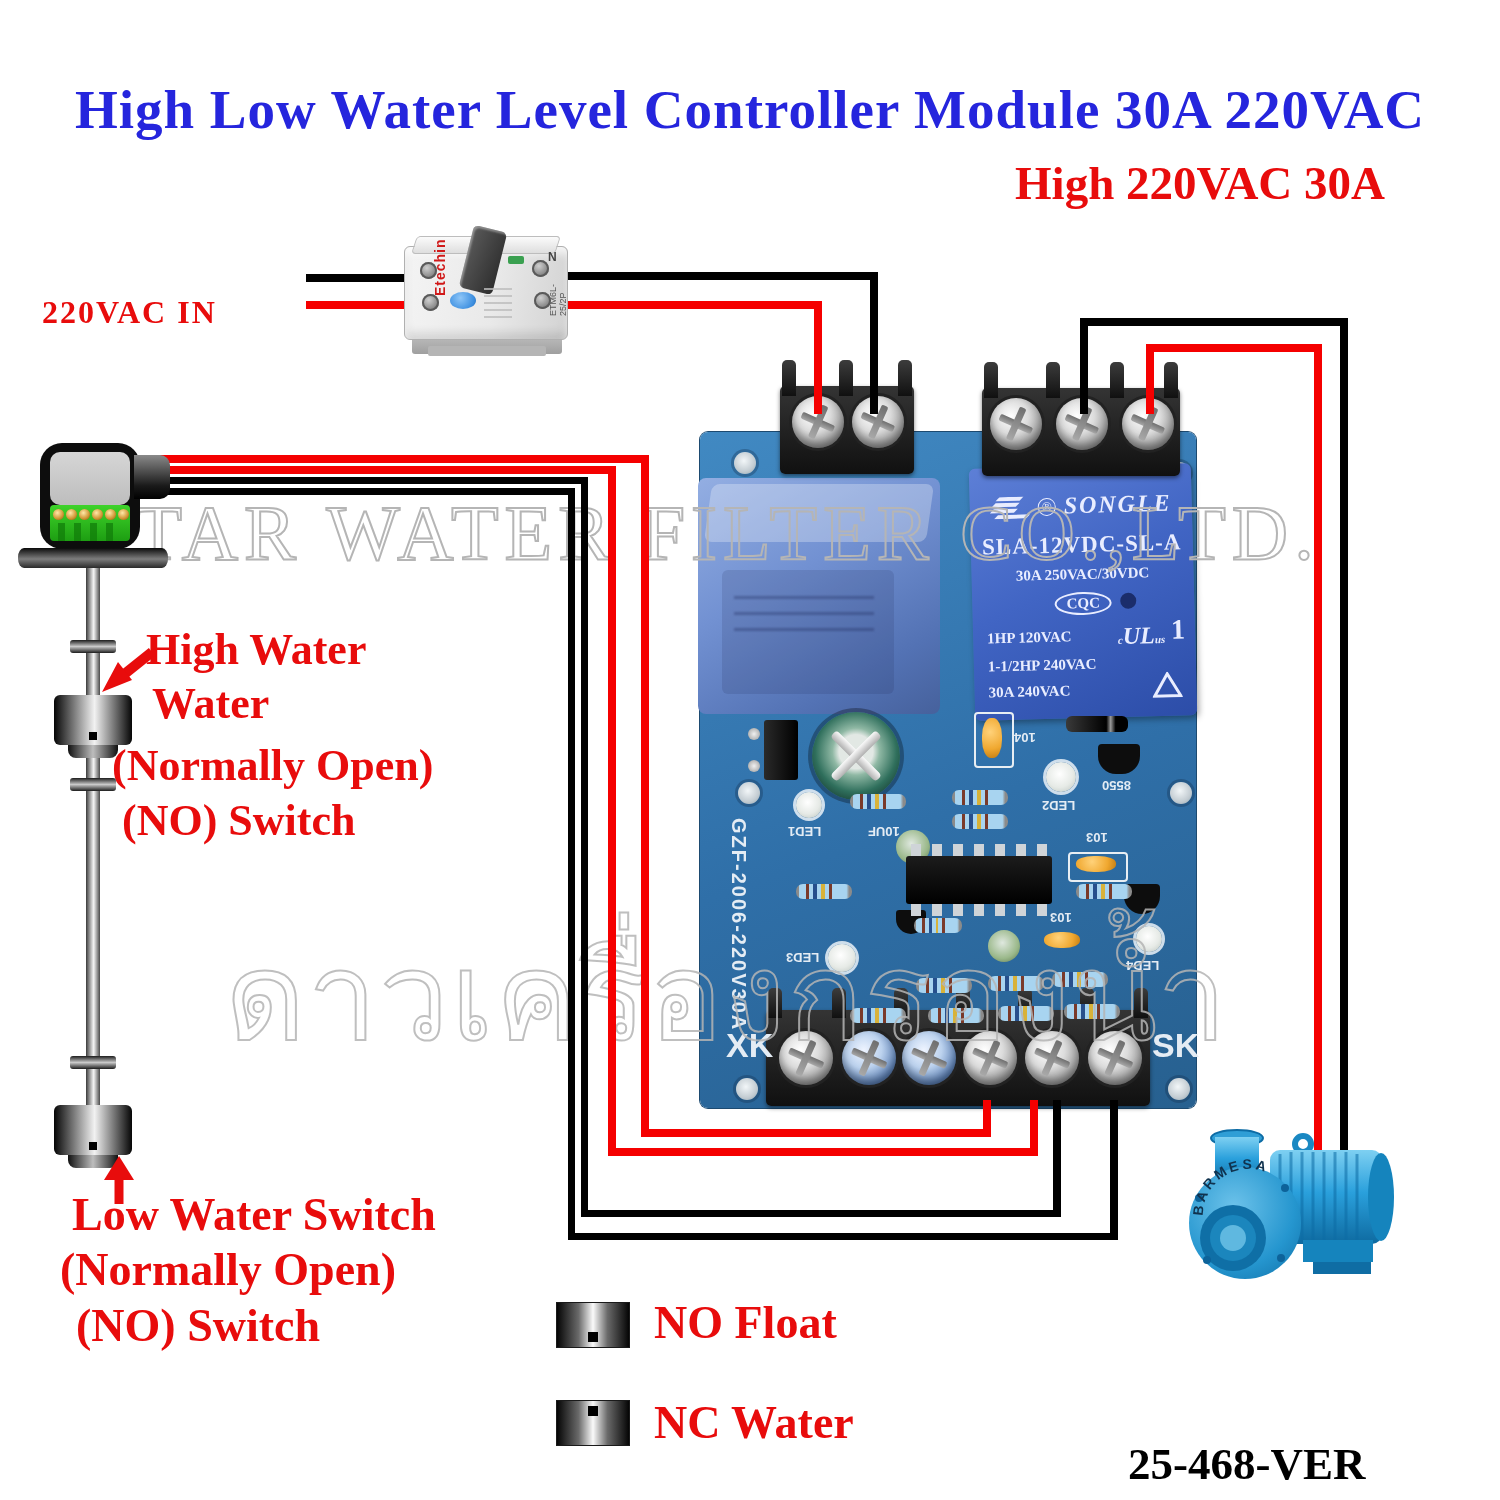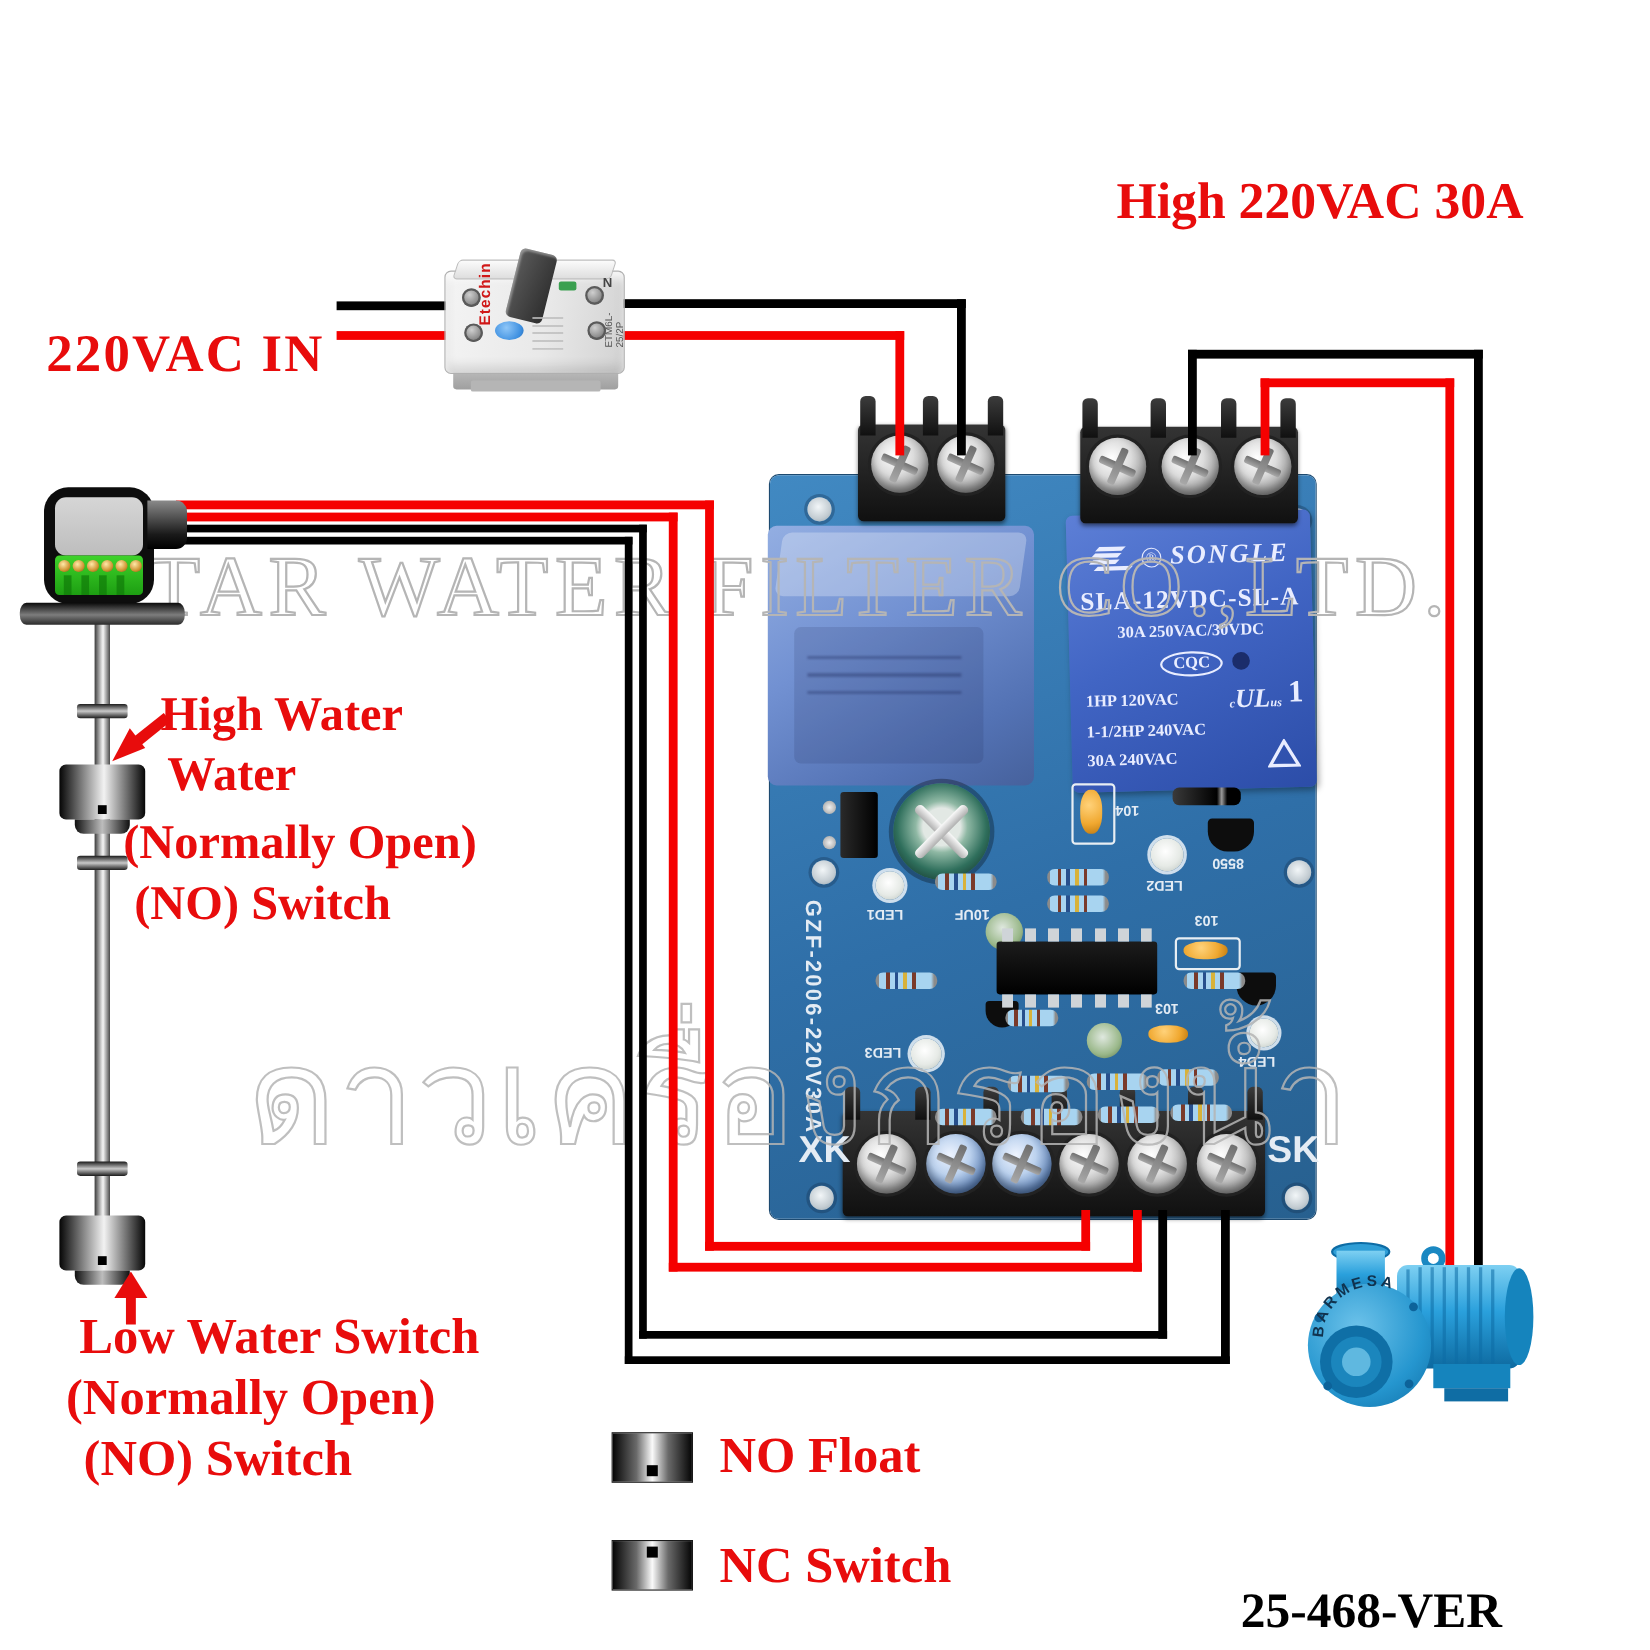--- a/index.html
+++ b/index.html
@@ -4,21 +4,21 @@
 <style>
   html,body{margin:0;padding:0;background:#ffffff;}
   #stage{position:relative;width:1500px;height:1500px;background:#ffffff;overflow:hidden;
          font-family:"Liberation Serif", serif;}
   .abs{position:absolute;}
   
   .title{left:0;top:78px;width:1500px;text-align:center;font-size:55px;font-weight:bold;color:#2525dd;letter-spacing:1px;}
   .redtxt{color:#e80c0c;font-weight:bold;}
   .load1{left:980px;top:156px;width:440px;text-align:center;font-size:47px;}
   .load2{left:980px;top:216px;width:420px;text-align:center;font-size:45px;}
-  .inlabel{left:42px;top:294px;font-size:48px;letter-spacing:2px;}
+  .inlabel{left:42px;top:294px;font-size:32px;letter-spacing:2px;}
   .flabel{font-size:44px;white-space:nowrap;}
   .flabel2{font-size:46px;white-space:nowrap;}
   .legtxt{font-size:46px;}
   .version{left:1128px;top:1438px;font-size:45px;font-weight:bold;color:#000;}
   
   .wm{color:transparent;-webkit-text-stroke:2px #b5b5b5;white-space:nowrap;z-index:4;font-weight:normal;}
   .wm1{left:85px;top:488px;font-size:78px;letter-spacing:6px;}
   .wm2{left:225px;top:898px;font-size:124px;letter-spacing:2px;opacity:.85;}
   
   .wire{position:absolute;z-index:5;}
@@ -107,20 +107,21 @@
   .cyl .dot{position:absolute;left:50%;transform:translateX(-50%);width:10px;height:10px;background:#000;}
   .cyl.no .dot{bottom:5px;}
   .cyl.nc .dot{top:5px;}
   svg.overlay{position:absolute;z-index:6;}
 </style>
 </head>
 <body>
 
 <div id="stage">
 
+  <div class="abs title">High Low Water Level Controller Module 30A 220VAC</div>
   <div class="abs redtxt load1">High 220VAC 30A</div>
   <div class="abs redtxt inlabel">220VAC  IN</div>
 
   <div class="abs wm wm1">STAR WATER FILTER CO.,LTD.</div>
   <div class="abs wm wm2">ดาวเครื่องกรองน้ำ</div>
 
   <div class="wire wk" style="left:306px;top:274px;width:102px;height:8px"></div>
   <div class="wire wr" style="left:306px;top:301px;width:104px;height:8px"></div>
   <div class="wire wk" style="left:558px;top:272px;width:320px;height:8px"></div>
   <div class="wire wk" style="left:870px;top:272px;width:8px;height:142px"></div>
@@ -383,17 +384,17 @@
     </text>
   </svg>
 
   <div class="abs cyl no" style="left:556px;top:1302px">
       <span class="dot"></span>
     </div>
   <div class="abs redtxt legtxt" style="left:654px;top:1296px">NO Float</div>
   <div class="abs cyl nc" style="left:556px;top:1400px">
       <span class="dot"></span>
     </div>
-  <div class="abs redtxt legtxt" style="left:654px;top:1396px">NC Switch</div>
+  <div class="abs redtxt legtxt" style="left:654px;top:1396px">NC Water</div>
 
   <div class="abs version">25-468-VER</div>
 
 </div>
 
 </body></html>

